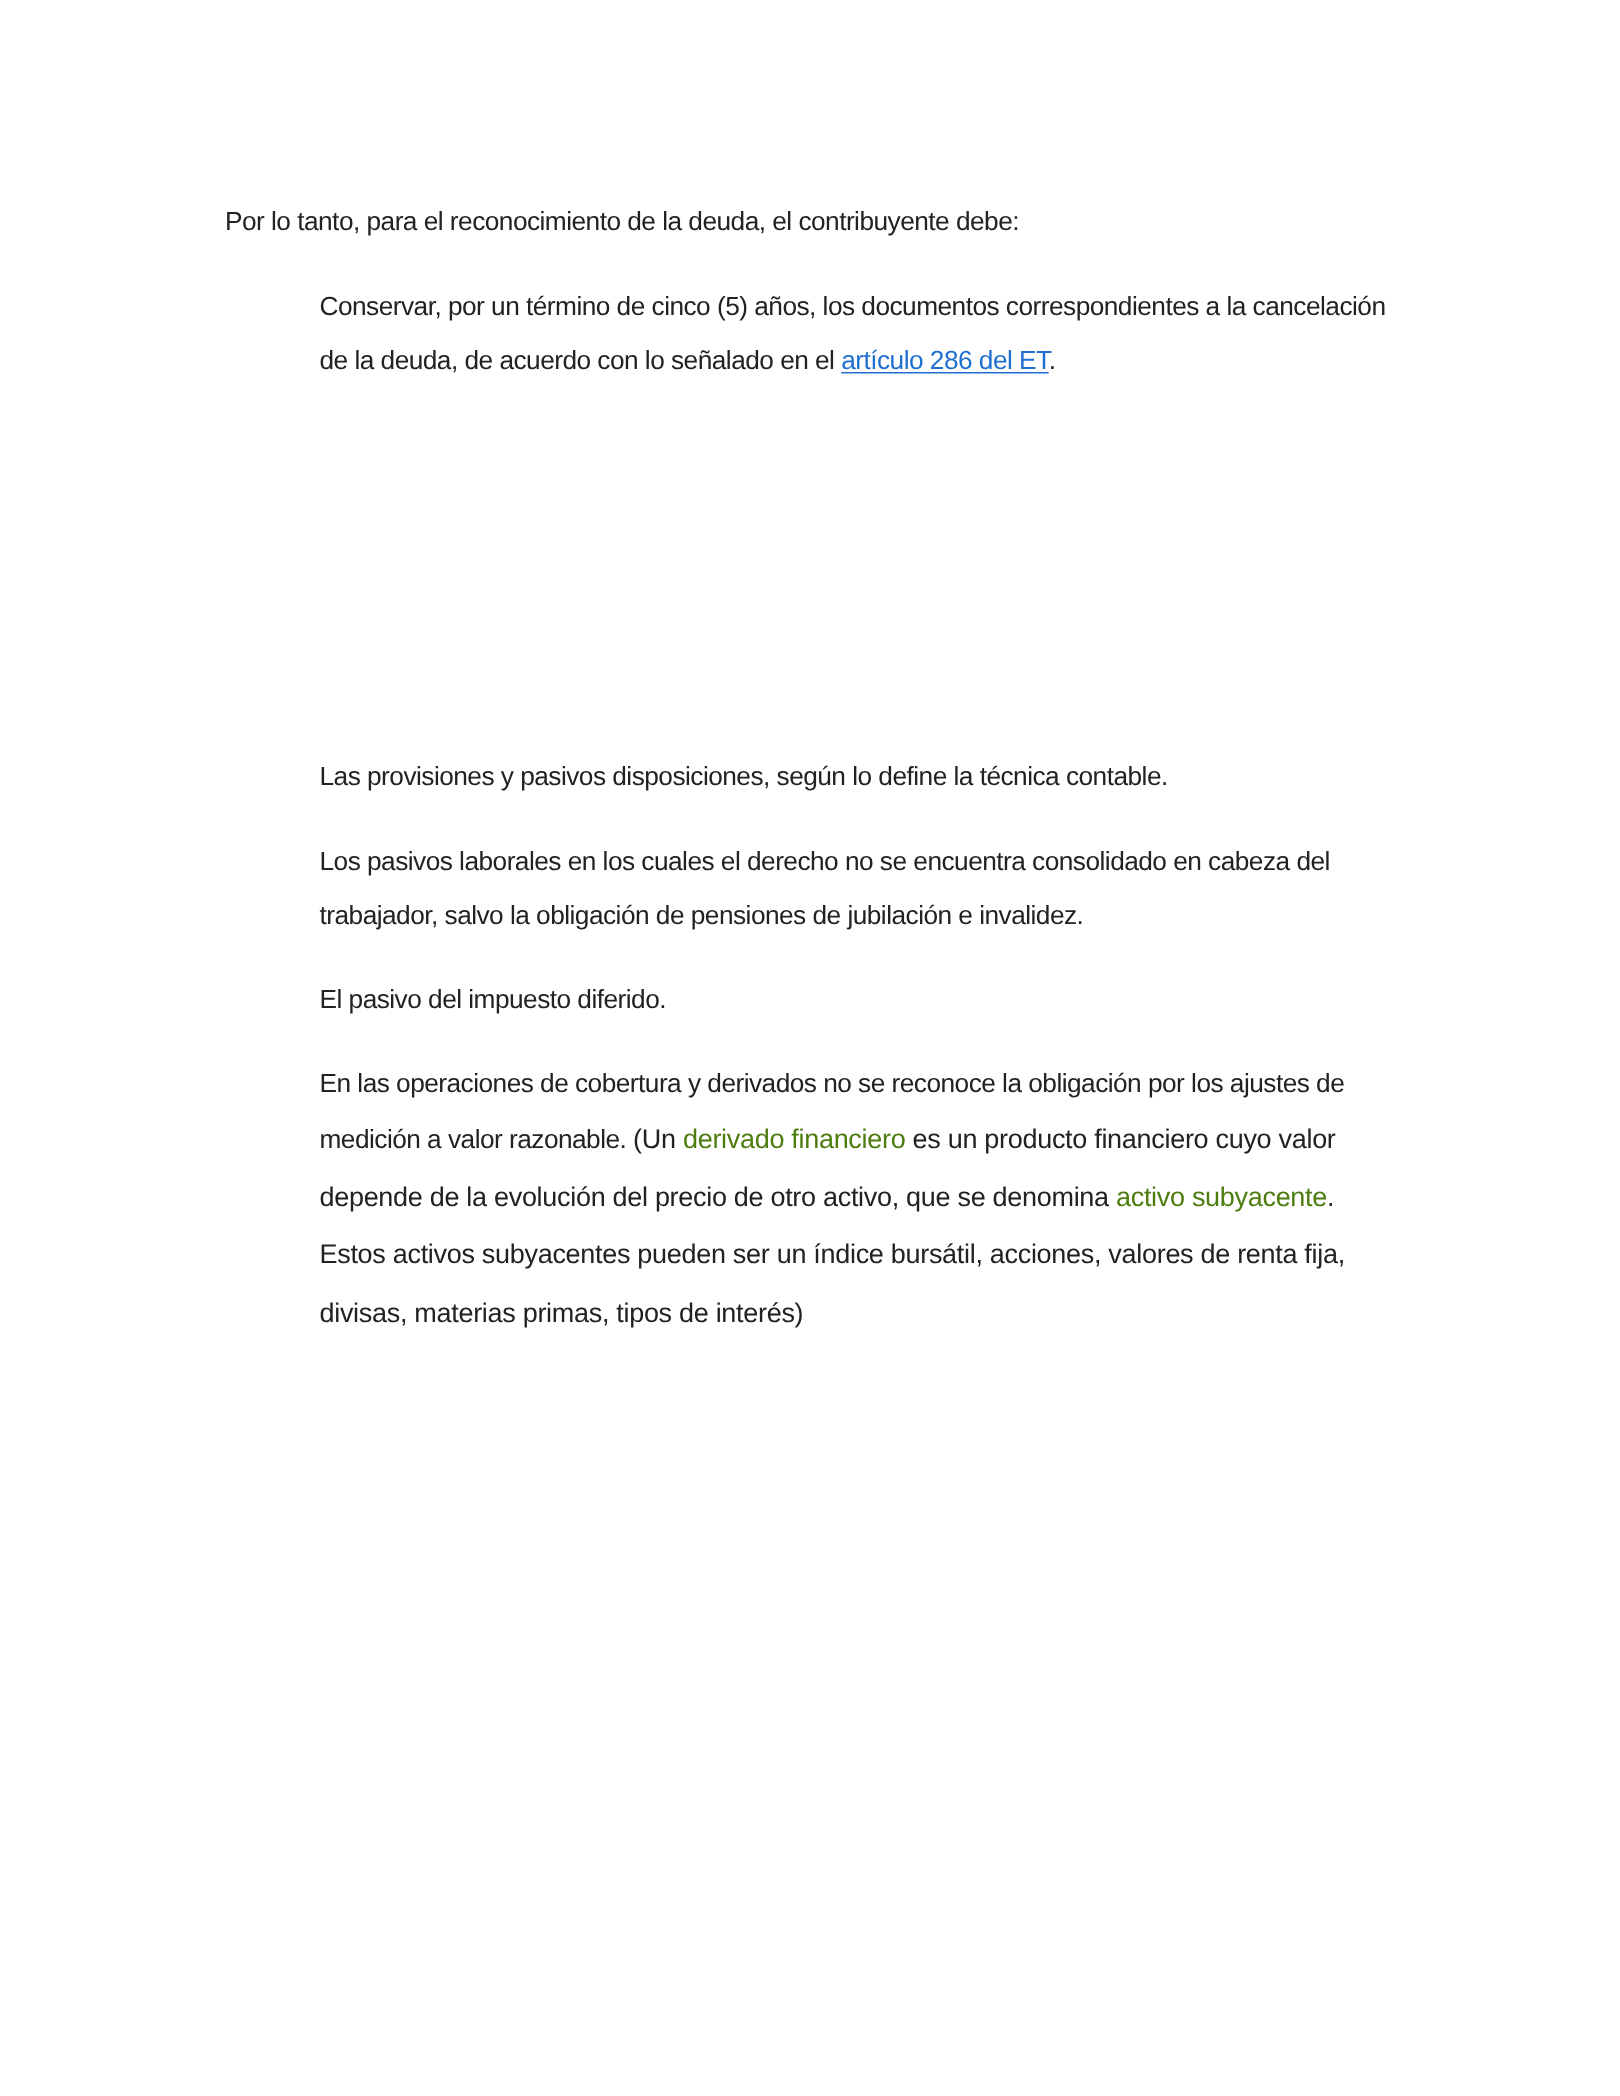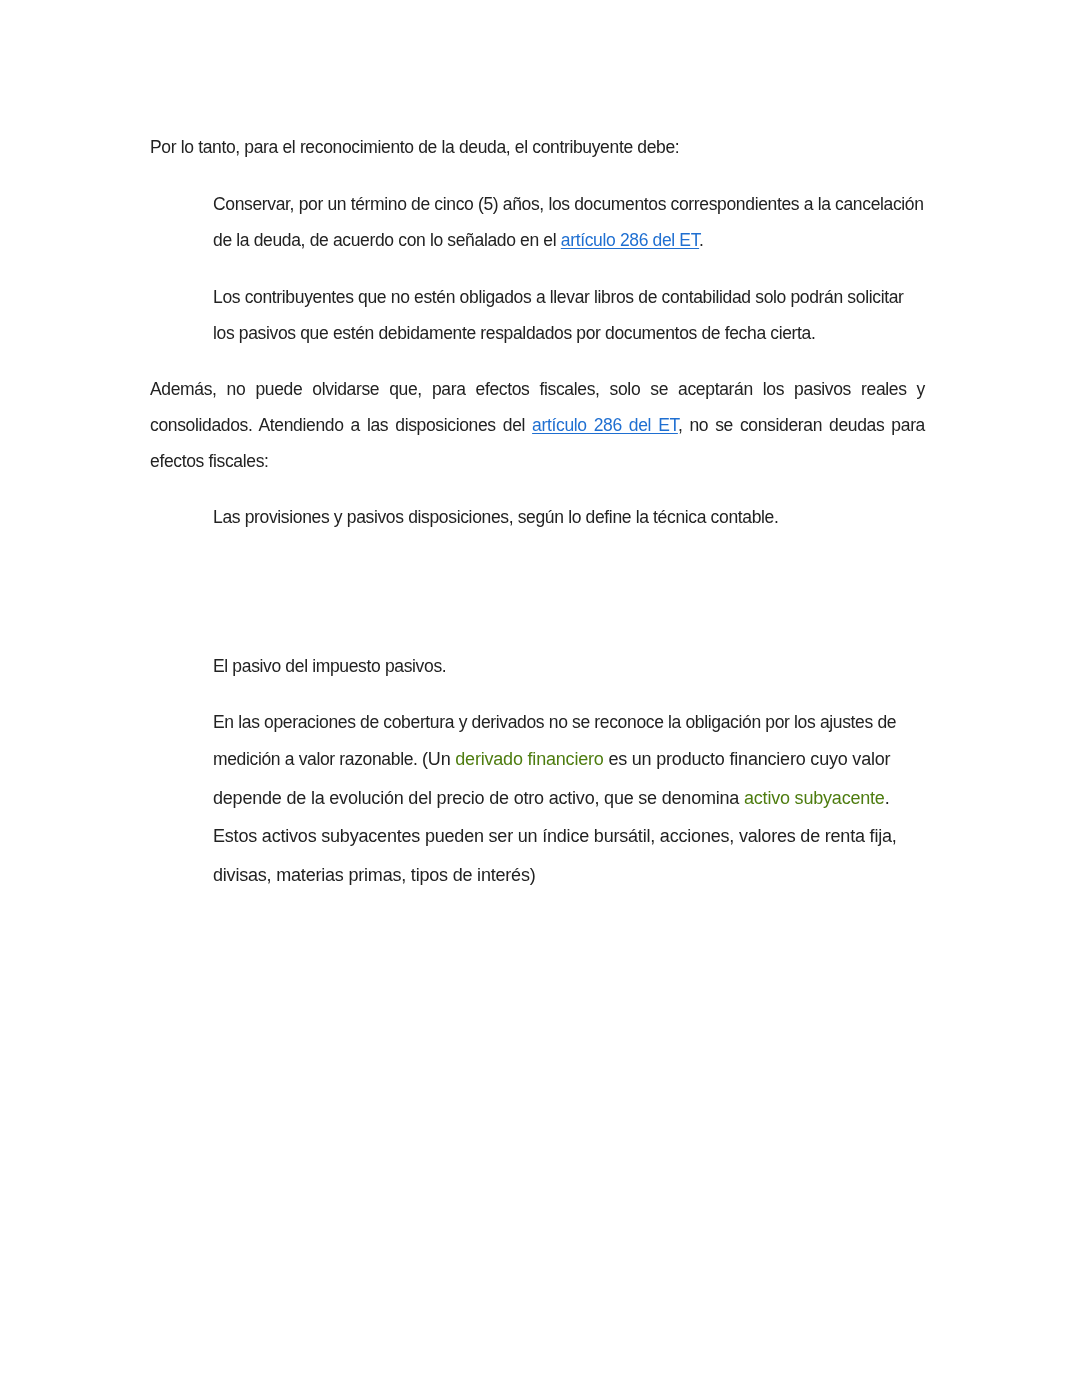--- a/index.html
+++ b/index.html
@@ -56,24 +56,23 @@
   </style>
 </head>
 <body>
 
 <div class="page">
 
   <p class="para body-para" style="top:129px;">Por lo tanto, para el reconocimiento de la deuda, el contribuyente debe:</p>
 
   <p class="para indent-para" style="top:186px;"><span>Conservar, por un término de cinco (5) años, los documentos correspondientes a la cancelación de la deuda, de acuerdo con lo señalado en el </span><a class="link">artículo 286 del ET</a><span>.</span></p>
 
-  <p class="para indent-para" style="top:279px;">Los contribuyentes que no estén obligados a llevar libros de contabilidad solo podrán solicitar los pasivos que estén debidamente respaldados por documentos de fecha cierta.</p>
 
-  <p class="para body-para justify" style="top:371px;"><span>Además, no puede olvidarse que, para efectos fiscales, solo se aceptarán los pasivos reales y consolidados. Atendiendo a las disposiciones del </span><a class="link">artículo 286 del ET</a><span>, no se consideran deudas para efectos fiscales:</span></p>
 
   <p class="para indent-para" style="top:499px;">Las provisiones y pasivos disposiciones, según lo define la técnica contable.</p>
 
+  <p class="para indent-para" style="top:556px;">Los pasivos laborales en los cuales el derecho no se encuentra consolidado en cabeza del trabajador, salvo la obligación de pensiones de jubilación e invalidez.</p>
 
-  <p class="para indent-para" style="top:648px;">El pasivo del impuesto pasivos.</p>
+  <p class="para indent-para" style="top:648px;">El pasivo del impuesto diferido.</p>
 
   <p class="para indent-para" style="top:704px;"><span>En las operaciones de cobertura y derivados no se reconoce la obligación por los ajustes de medición a valor razonable. </span><span class="big">(Un </span><b class="big">derivado financiero</b><span class="big"> es un producto financiero cuyo valor depende de la evolución del precio de otro activo, que se denomina </span><b class="big">activo subyacente</b><span class="big">. Estos activos subyacentes pueden ser un índice bursátil, acciones, valores de renta fija, divisas, materias primas, tipos de interés)</span></p>
 
 </div>
 
 </body></html>

